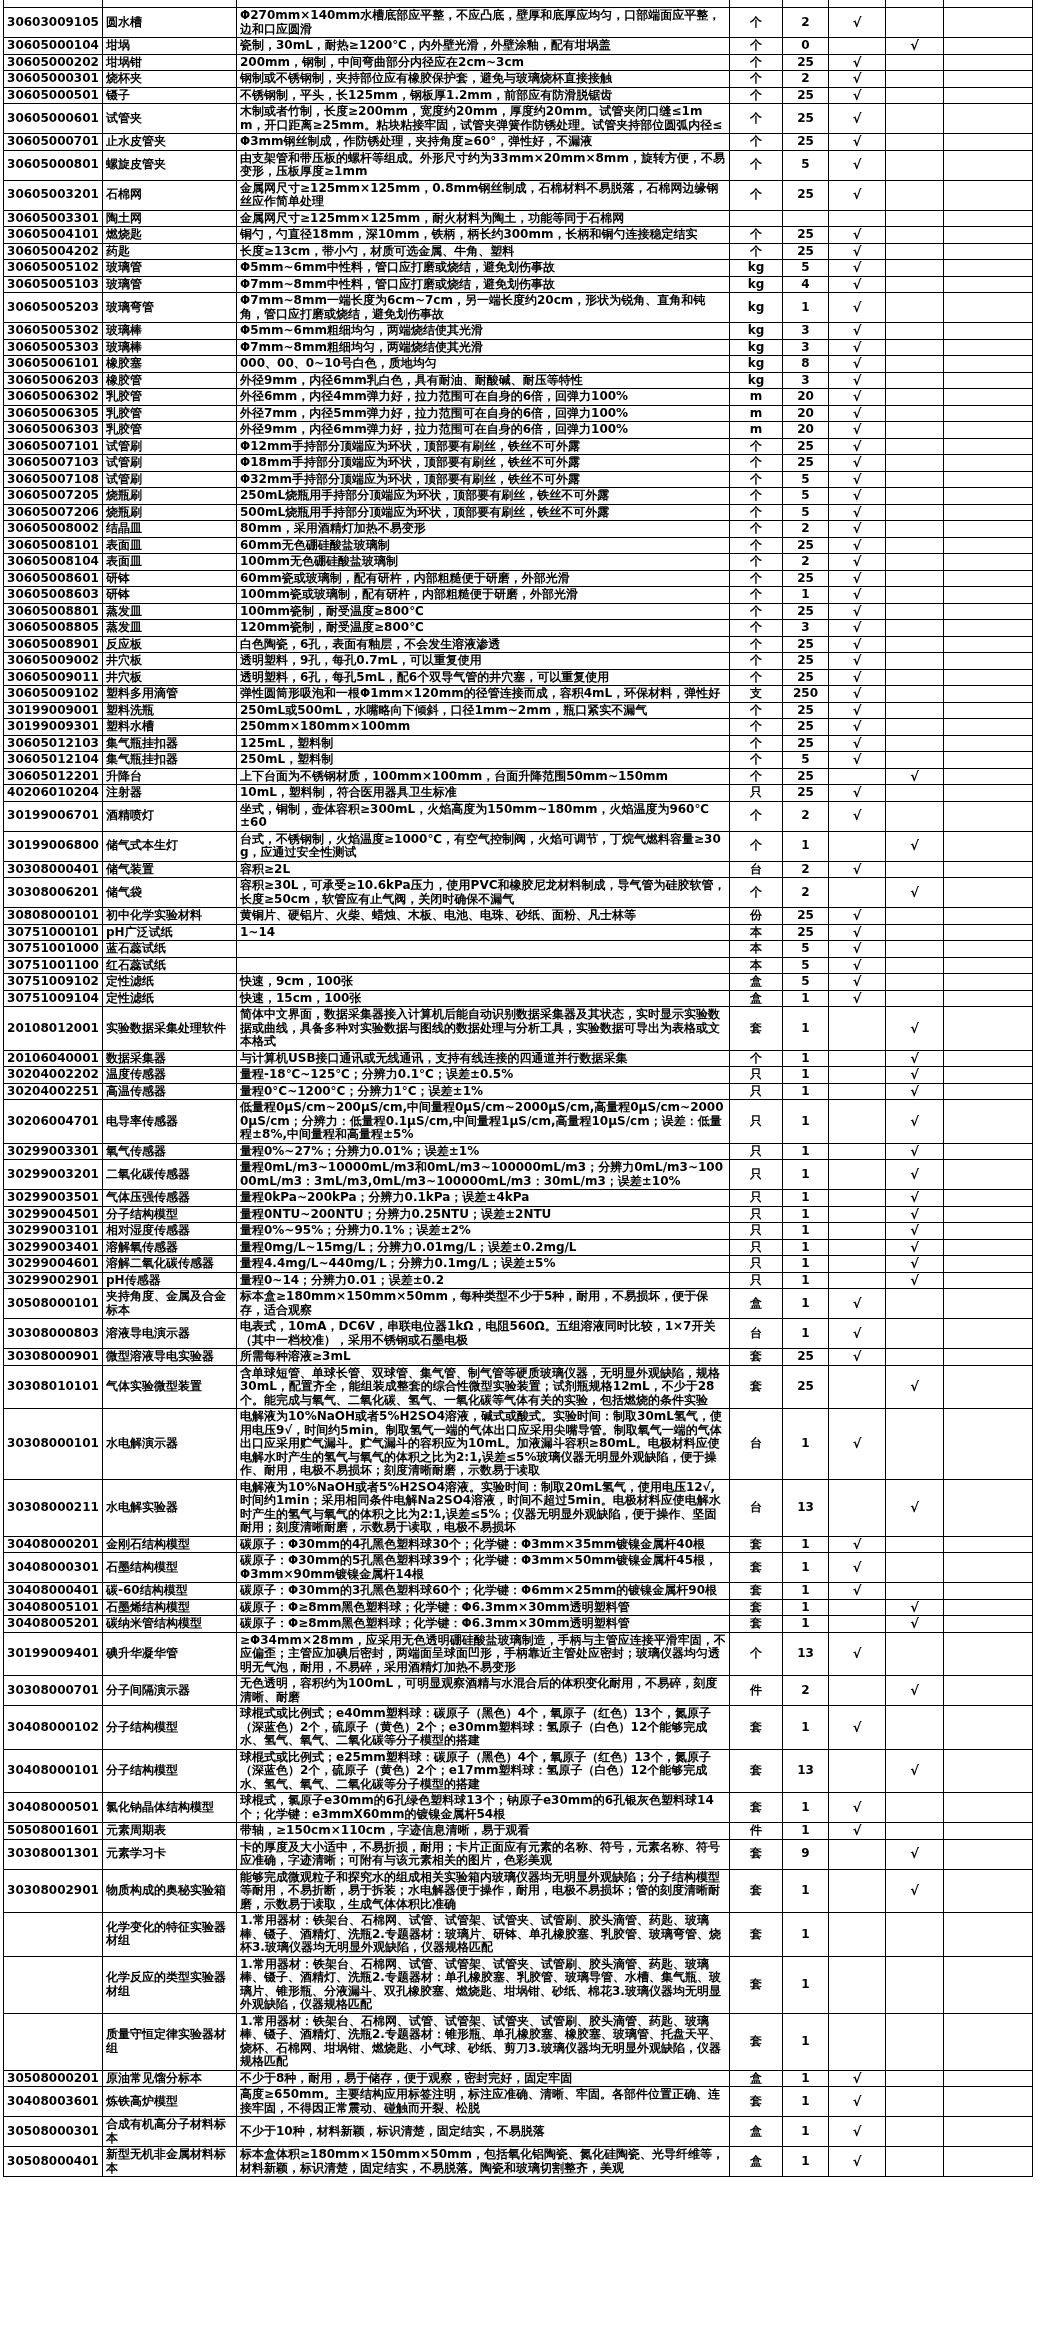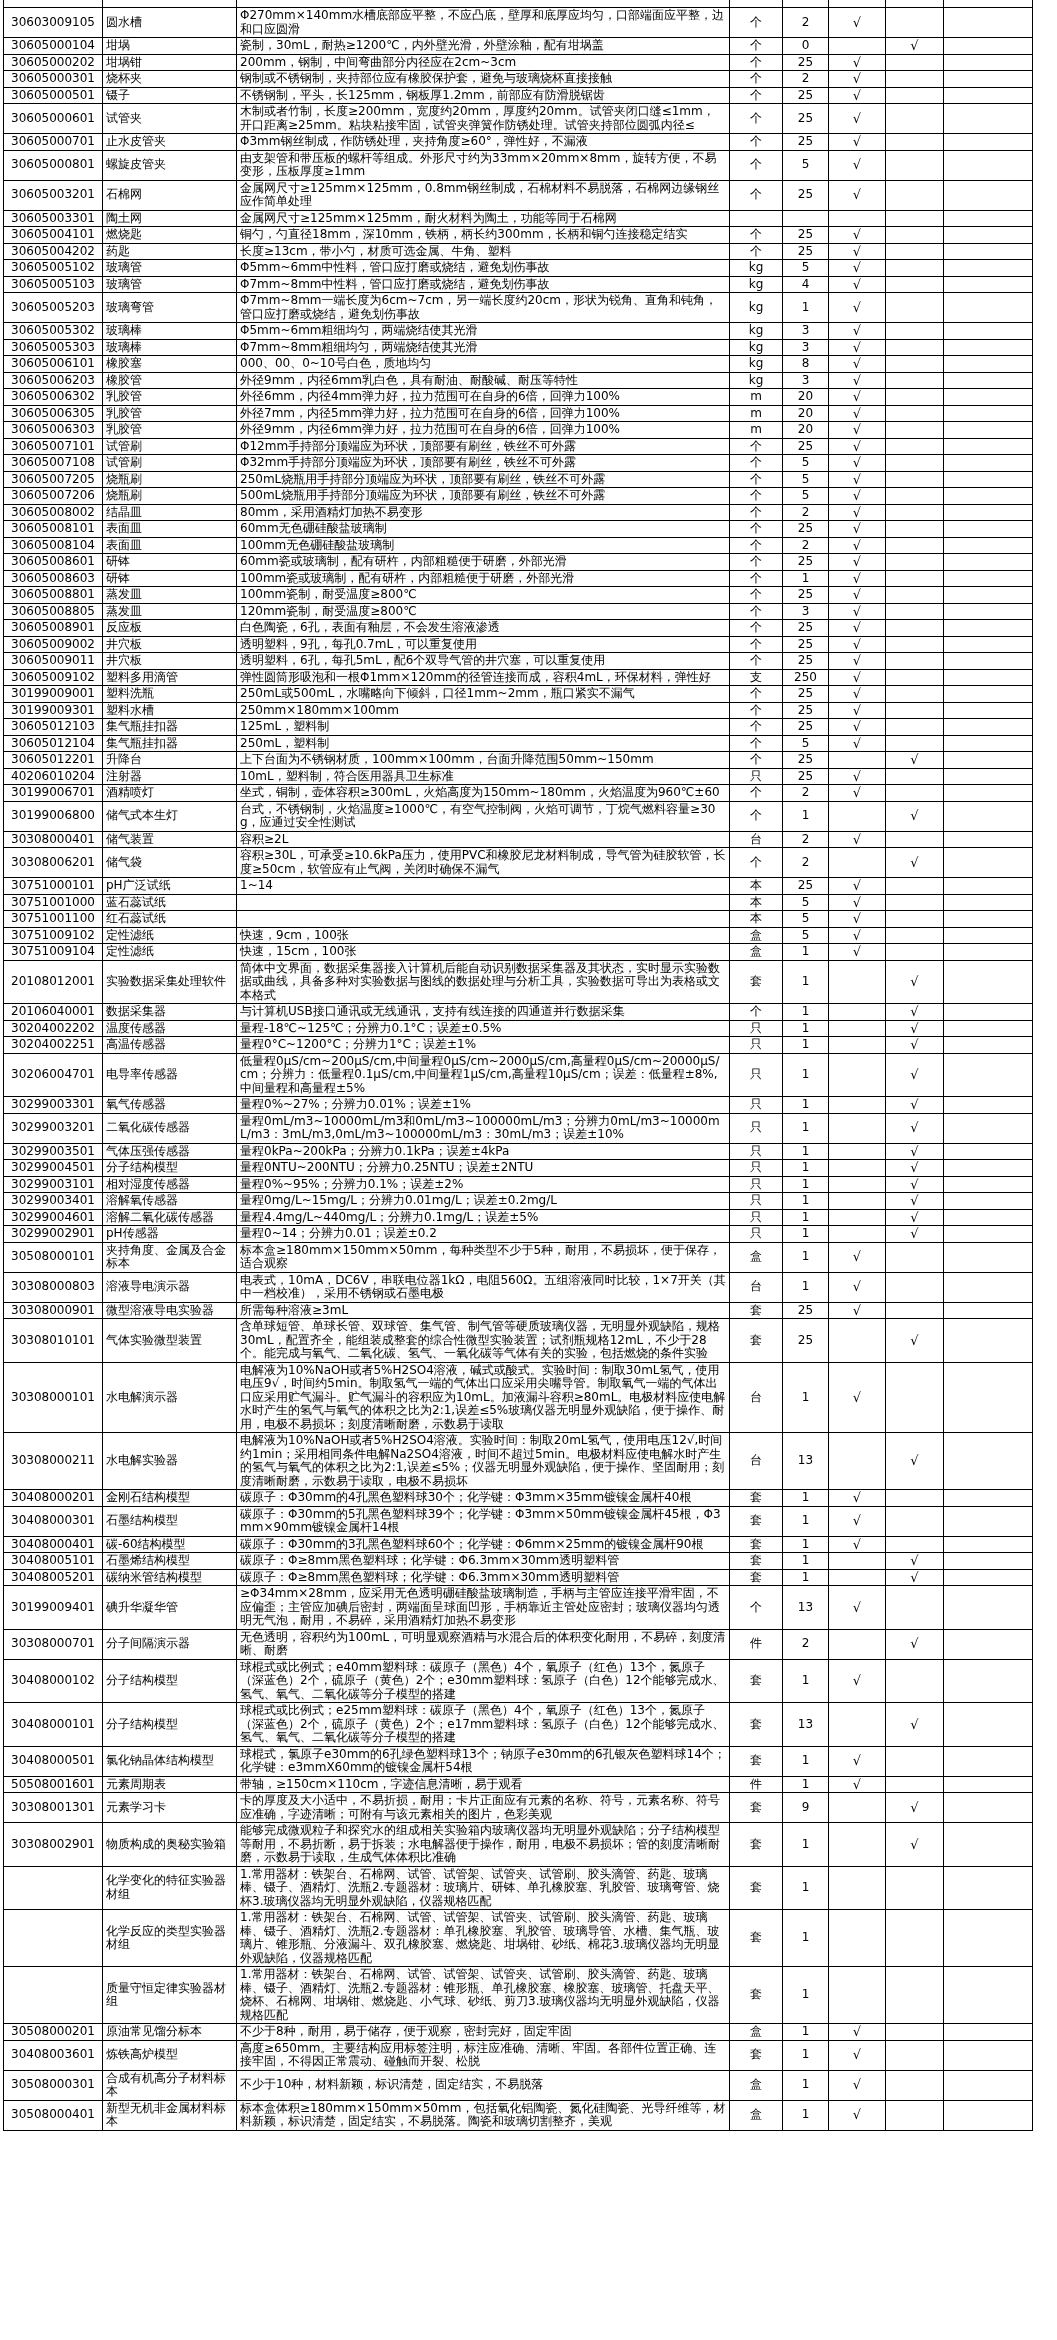--- a/index.html
+++ b/index.html
@@ -1,18 +1,18 @@
 <!DOCTYPE html>
 <html><head>
 <meta charset="utf-8">
 <style>
   html,body{margin:0;padding:0;background:#fff;}
   body{width:1057px;min-height:2340px;font-family:"DejaVu Sans",sans-serif;color:#000;}
   .wrap{padding-left:3px;padding-top:0;}
-  table{border-collapse:collapse;table-layout:fixed;width:834px;}
+  table{border-collapse:collapse;table-layout:fixed;width:834px;font-weight:bold;}
   td{border:1px solid #000;font-size:12px;line-height:13.5px;padding:1px 3px;vertical-align:middle;overflow:hidden;word-break:break-all;}
   td.c-code{width:98px;text-align:center;padding:1px 1px;}
   td.c-name{width:133px;text-align:left;}
   td.c-desc{width:492px;text-align:left;}
   td.c-unit{width:52px;text-align:center;}
   td.c-qty{width:45px;text-align:center;}
   td.c-chk1{width:56px;text-align:center;}
   td.c-chk2{width:57px;text-align:center;}
   td.c-chk3{width:88px;text-align:center;}
   tr.partial td{height:7px;padding:0;border-top:none;}
@@ -258,20 +258,30 @@
     <td class="c-code">30605007101</td>
     <td class="c-name">试管刷</td>
     <td class="c-desc">Φ12mm手持部分顶端应为环状，顶部要有刷丝，铁丝不可外露</td>
     <td class="c-unit">个</td>
     <td class="c-qty">25</td>
     <td class="c-chk1 chk">√</td>
     <td class="c-chk2 chk"></td>
     <td class="c-chk3 chk"></td>
   </tr>
         <tr>
+    <td class="c-code">30605007103</td>
+    <td class="c-name">试管刷</td>
+    <td class="c-desc">Φ18mm手持部分顶端应为环状，顶部要有刷丝，铁丝不可外露</td>
+    <td class="c-unit">个</td>
+    <td class="c-qty">25</td>
+    <td class="c-chk1 chk">√</td>
+    <td class="c-chk2 chk"></td>
+    <td class="c-chk3 chk"></td>
+  </tr>
+        <tr>
     <td class="c-code">30605007108</td>
     <td class="c-name">试管刷</td>
     <td class="c-desc">Φ32mm手持部分顶端应为环状，顶部要有刷丝，铁丝不可外露</td>
     <td class="c-unit">个</td>
     <td class="c-qty">5</td>
     <td class="c-chk1 chk">√</td>
     <td class="c-chk2 chk"></td>
     <td class="c-chk3 chk"></td>
   </tr>
         <tr>
@@ -498,20 +508,30 @@
     <td class="c-code">30308006201</td>
     <td class="c-name">储气袋</td>
     <td class="c-desc">容积≥30L，可承受≥10.6kPa压力，使用PVC和橡胶尼龙材料制成，导气管为硅胶软管，长度≥50cm，软管应有止气阀，关闭时确保不漏气</td>
     <td class="c-unit">个</td>
     <td class="c-qty">2</td>
     <td class="c-chk1 chk"></td>
     <td class="c-chk2 chk">√</td>
     <td class="c-chk3 chk"></td>
   </tr>
         <tr>
+    <td class="c-code">30808000101</td>
+    <td class="c-name">初中化学实验材料</td>
+    <td class="c-desc">黄铜片、硬铝片、火柴、蜡烛、木板、电池、电珠、砂纸、面粉、凡士林等</td>
+    <td class="c-unit">份</td>
+    <td class="c-qty">25</td>
+    <td class="c-chk1 chk">√</td>
+    <td class="c-chk2 chk"></td>
+    <td class="c-chk3 chk"></td>
+  </tr>
+        <tr>
     <td class="c-code">30751000101</td>
     <td class="c-name">pH广泛试纸</td>
     <td class="c-desc">1~14</td>
     <td class="c-unit">本</td>
     <td class="c-qty">25</td>
     <td class="c-chk1 chk">√</td>
     <td class="c-chk2 chk"></td>
     <td class="c-chk3 chk"></td>
   </tr>
         <tr>

